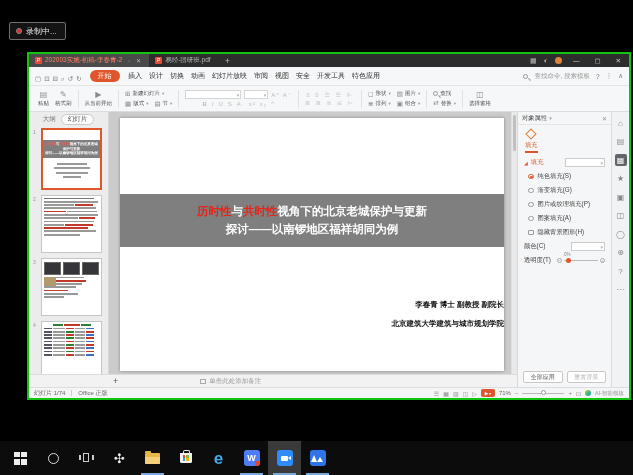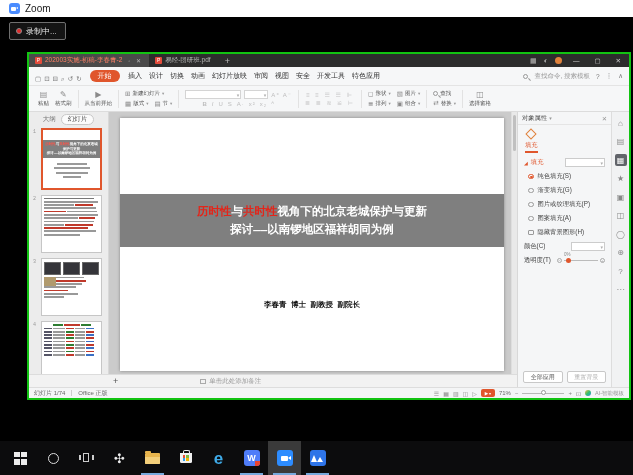--- a/index.html
+++ b/index.html
@@ -59,21 +59,21 @@
   .frow { display:flex; align-items:center; gap:3px; }
   .fbox { width:56px; height:9px; background:#fff; border:1px solid #d4d4d4; position:relative; }
   .fbox.small { width:24px; }
   .fbox::after { content:"▾"; position:absolute; right:1px; top:1px; font-size:5px; color:#b0b0b0; }
   .dis { color:#bdbdbd; font-size:6px; letter-spacing:1px; }
   .para { display:flex; flex-direction:column; gap:2px; color:#c4c4c4; font-size:6px; line-height:1; letter-spacing:2px; }
 
   
   .wps-main { flex:1; display:flex; min-height:0; }
   .left-col { width:488px; display:flex; flex-direction:column; min-height:0; }
-  .work-row { flex:1; display:flex; min-height:0;font-family:Liberation Mono, monospace; }
+  .work-row { flex:1; display:flex; min-height:0; }
 
   .thumb-panel { flex:0 0 80px; background:#ececec; border-right:1px solid #d8d8d8; display:flex; flex-direction:column; overflow:hidden; }
   .panel-tabs { flex:0 0 14px; display:flex; align-items:center; justify-content:center; gap:5px; font-size:6.5px; color:#777; }
   .panel-tab.active { background:#fbfbfb; border:1px solid #c9c9c9; border-radius:7px; padding:0 6px; color:#444; }
   .thumb-list { flex:1; padding:2px 5px 0 12px; display:flex; flex-direction:column; gap:5px; overflow:hidden; }
   .thumb-wrap { position:relative; }
   .thumb-num { position:absolute; left:-8px; top:1px; font-size:5px; color:#999; }
   .thumb { width:61px; height:58px; background:#fff; border:1px solid #c6c6c6; overflow:hidden; position:relative; }
   .thumb.selected { border:2px solid #e0562c; height:62px; }
 
@@ -87,21 +87,21 @@
   .img-row i { display:block; width:18px; height:13px; background:#35353a; border:0.5px solid #666; }
   .tan { width:12px; height:9px; background:#b09a6e; margin:2px 0 0 2px; float:left; }
 
   
   .canvas { flex:1; background:#cbcbcb; position:relative; min-width:0; }
   .slide { position:absolute; left:11px; top:6px; width:384px; height:253px; background:#fff; box-shadow:0 0 3px rgba(0,0,0,.35); }
   .banner { position:absolute; left:0; top:76px; width:100%; height:53px; background:#7f7f7f;
     display:flex; flex-direction:column; justify-content:center; text-align:center; }
   .title-l1, .title-l2 { font-size:11.5px; font-weight:bold; color:#fff; line-height:1.55; }
   .title-l1 .red { color:#e3251a; }
-  .authors { position:absolute; left:0; top:182px; width:100%; display:flex; flex-direction:column; gap:9px; text-align:center; }
+  .authors { position:absolute; left:0; top:182px; width:100%; display:flex; flex-direction:column; gap:9px; text-align:right; }
   .authors div { font-size:7.5px; font-weight:bold; color:#111; }
   .v-scroll { position:absolute; right:0; top:0; width:6px; height:100%; background:#e9e9e9; border-left:1px solid #dedede; }
   .v-scroll i { position:absolute; left:1px; top:3px; width:3px; height:36px; background:#c0c0c0; border-radius:2px; }
 
   .notes-row { flex:0 0 13px; background:#f2f2f2; border-top:1px solid #dcdcdc; display:flex; align-items:center; font-size:6.5px; color:#999; }
   .add-slide { margin-left:84px; color:#555; font-size:9px; line-height:1; }
   .notes-group { margin-left:82px; display:flex; align-items:center; gap:3px; }
   .note-ic { width:6px; height:5px; border:1px solid #aaa; }
 
   
@@ -183,24 +183,20 @@
   .appsq.mt { background:#2e74e8; overflow:hidden; }
   .mtn { position:relative; width:13px; height:7px; }
   .mtn::before { content:""; position:absolute; left:0; bottom:0; border-left:3.5px solid transparent; border-right:3.5px solid transparent; border-bottom:7px solid #fff; }
   .mtn::after { content:""; position:absolute; left:6px; bottom:0; border-left:3.5px solid transparent; border-right:3.5px solid transparent; border-bottom:5.5px solid #fff; }
 </style>
 </head>
 <body>
 
 <div id="root">
 
-  <div class="zoom-titlebar">
-    <span class="zoom-app-icon"></span>
-    <span class="zoom-title">Zoom</span>
-  </div>
 
   <div class="recording-badge">
     <span class="rec-dot"></span>
     <span class="rec-label">录制中...</span>
   </div>
 
   <div class="share-frame">
 
     <div class="wps-titlebar">
       <div class="wtab active">
@@ -535,20 +531,21 @@
           </div>
 
           <div class="canvas">
             <div class="slide">
               <div class="banner">
                 <div class="title-l1" id="title-l1"><span class="red">历时性</span><span>与</span><span class="red">共时性</span><span>视角下的北京老城保护与更新</span></div>
                 <div class="title-l2">探讨——以南锣地区福祥胡同为例</div>
               </div>
               <div class="authors" id="authors">
                   <div>李春青    博士    副教授    副院长</div>
+                  <div>北京建筑大学建筑与城市规划学院</div>
                 </div>
             </div>
             <div class="v-scroll">
                 <i></i>
               </div>
           </div>
         </div>
 
         <div class="notes-row">
           <span class="add-slide">+</span>

